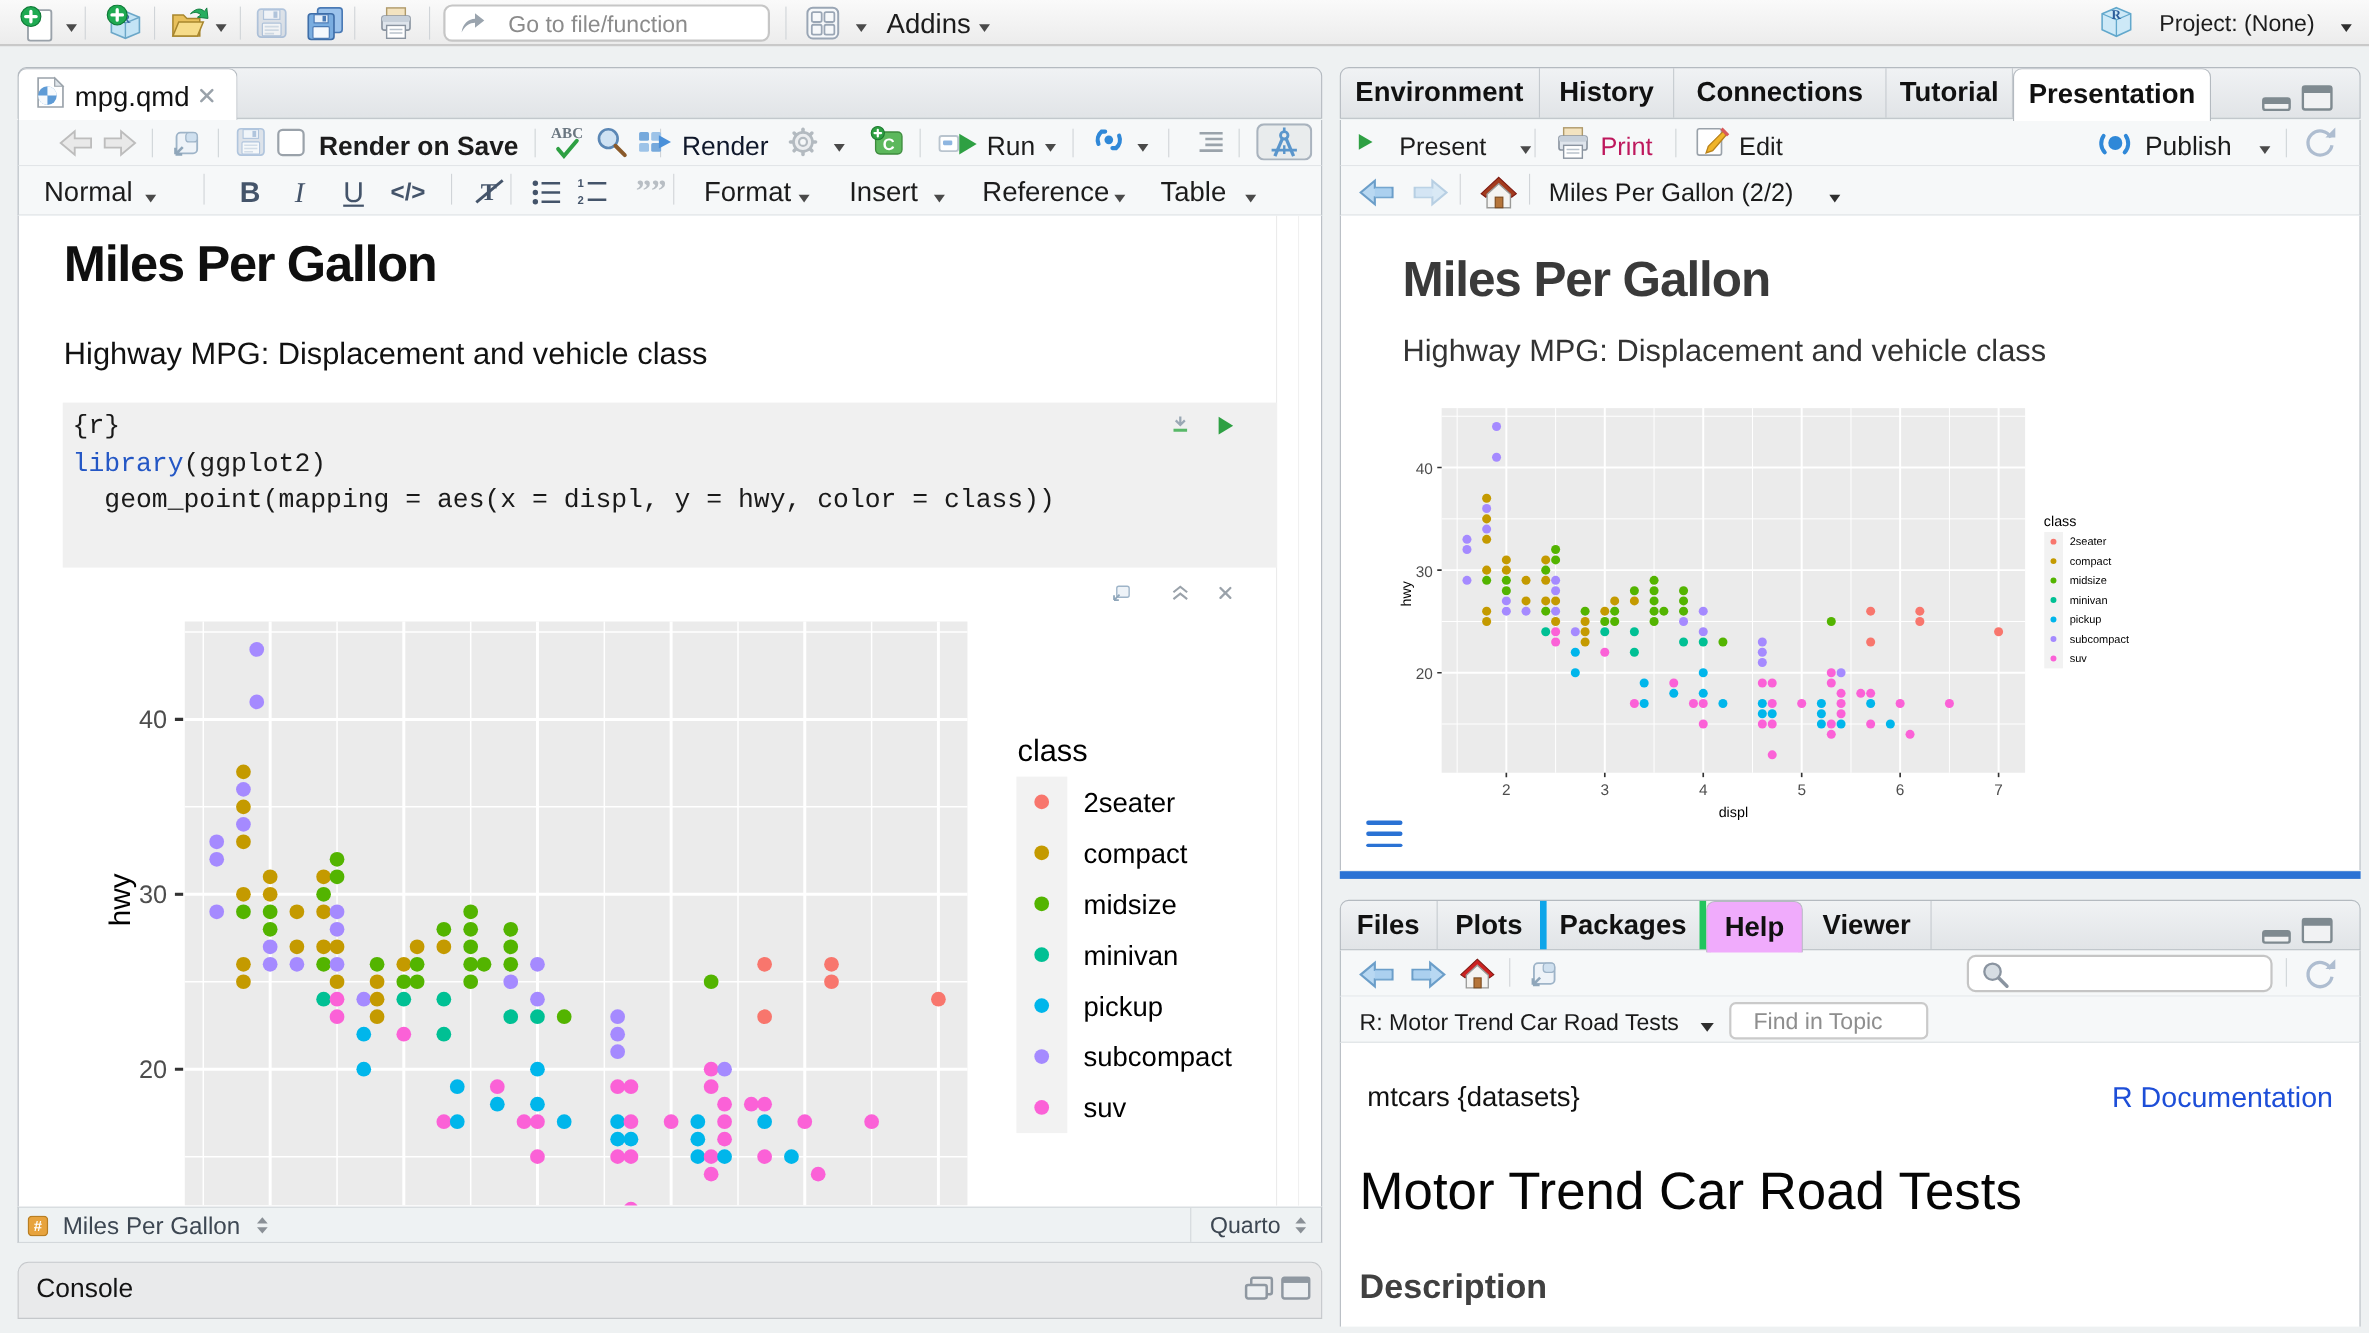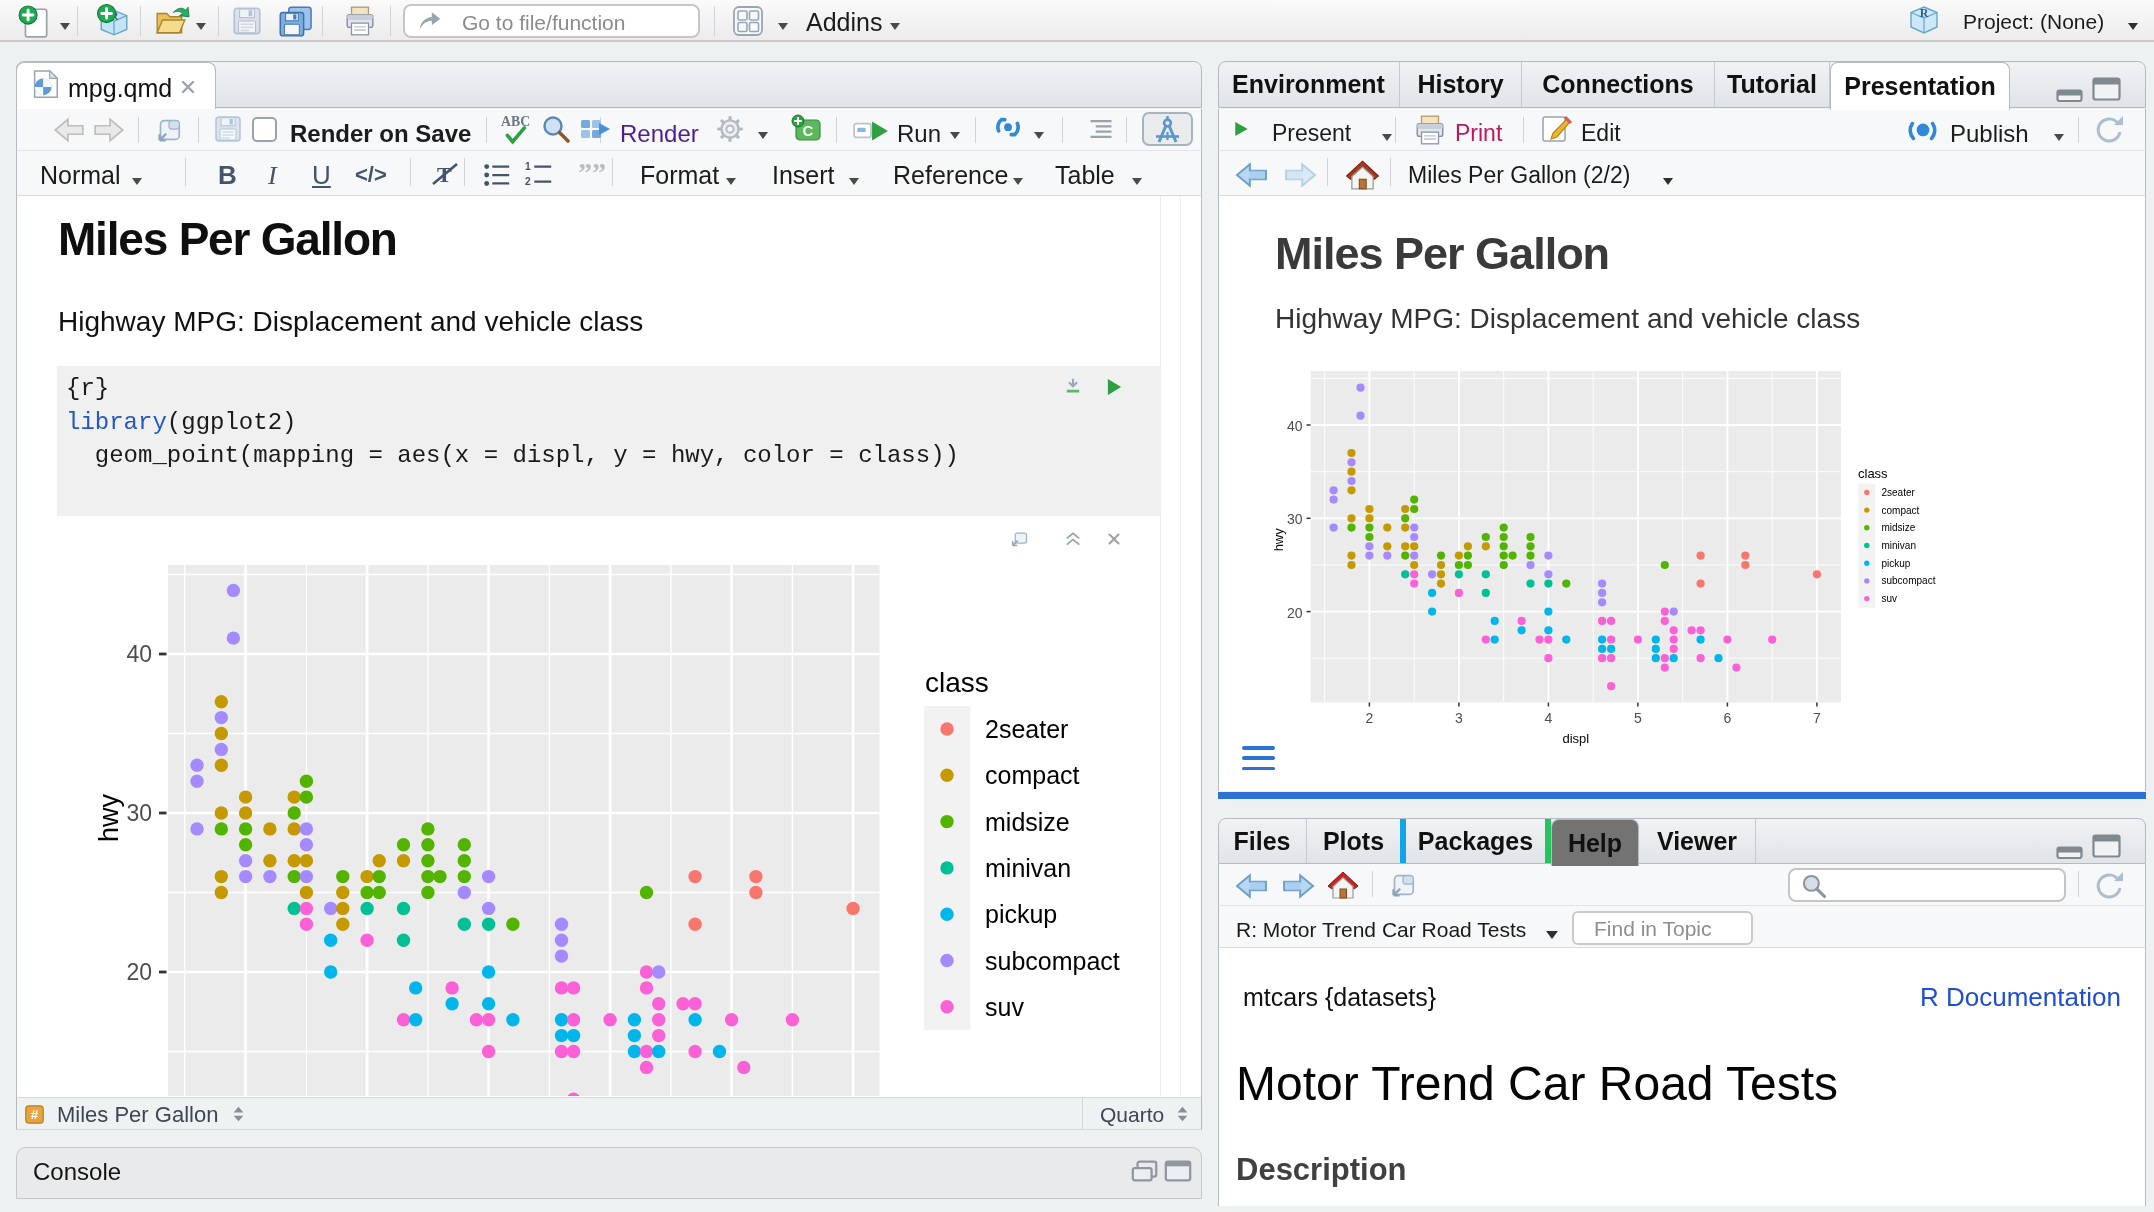--- a/index.html
+++ b/index.html
@@ -130,21 +130,21 @@
       <line x1="19.5" y1="19.5" x2="28" y2="28" stroke="#8a5a2a" stroke-width="3.6" stroke-linecap="round"></line>
     </svg></div>
 <div style="position:absolute;left:600px;top:117px;width:1px;height:26px;background:#d0d4d8"></div>
 <div style="position:absolute;left:578px;top:114px;"><svg width="34" height="32" viewBox="0 0 32 32">
       <rect x="2" y="6" width="9" height="8" rx="1.5" fill="#76a9dc"></rect>
       <rect x="13" y="6" width="9" height="8" rx="1.5" fill="#9dc3e8"></rect>
       <rect x="2" y="16" width="9" height="8" rx="1.5" fill="#9dc3e8"></rect>
       <rect x="13" y="16" width="9" height="8" rx="1.5" fill="#76a9dc"></rect>
       <path d="M20 9 L20 21 L31 15 Z" fill="#4a90d9"></path>
     </svg></div>
-<div style="position:absolute;left:620px;top:120px;font-size:24px;color:#4c1d95;font-weight:normal;white-space:nowrap;">Render</div>
+<div style="position:absolute;left:620px;top:120px;font-size:24px;color:#0f172a;font-weight:normal;white-space:nowrap;">Render</div>
 <div style="position:absolute;left:714px;top:113px;"><svg width="32" height="32" viewBox="0 0 32 32">
       <rect x="14.4" y="3" width="3.2" height="26" rx="1.5" transform="rotate(0 16 16)" fill="#b3bac0"></rect>
       <rect x="14.4" y="3" width="3.2" height="26" rx="1.5" transform="rotate(45 16 16)" fill="#b3bac0"></rect>
       <rect x="14.4" y="3" width="3.2" height="26" rx="1.5" transform="rotate(90 16 16)" fill="#b3bac0"></rect>
       <rect x="14.4" y="3" width="3.2" height="26" rx="1.5" transform="rotate(135 16 16)" fill="#b3bac0"></rect>
       <circle cx="16" cy="16" r="8.6" fill="#eceef0" stroke="#b3bac0" stroke-width="2.4"></circle>
       <circle cx="16" cy="16" r="3.6" fill="#f6f8f9" stroke="#b3bac0" stroke-width="2"></circle>
     </svg></div>
 <div style="position:absolute;left:758px;top:126px;"><span style="display:inline-block;width:0;height:0;border-left:5.5px solid transparent;border-right:5.5px solid transparent;border-top:7px solid #4a4a4a;vertical-align:middle;margin-top:0px"></span></div>
 <div style="position:absolute;left:789px;top:113px;"><svg width="34" height="32" viewBox="0 0 32 32">
@@ -698,21 +698,21 @@
 <div style="position:absolute;left:1242px;top:746px;">
     <div style="width:33px;height:3.6px;background:#2a72d4;border-radius:2px;margin-bottom:6.7px"></div>
     <div style="width:33px;height:3.6px;background:#2a72d4;border-radius:2px;margin-bottom:6.7px"></div>
     <div style="width:33px;height:3.6px;background:#2a72d4;border-radius:2px;margin-bottom:6.7px"></div>
   </div>
 <div style="position:absolute;left:1218px;top:792px;width:928px;height:7px;background:#2a72d4"></div>
 <div class="tabbar" style="left:1218px;top:818px;width:928px;height:46px"></div>
 <div style="position:absolute;left:1218px;top:819px;width:89px;height:44px;border-right:1px solid #c5cacf;display:flex;align-items:center;justify-content:center;font-size:25px;font-weight:600;color:#111">Files</div>
 <div style="position:absolute;left:1307px;top:819px;width:99px;height:44px;border-right:6px solid #0ea5e9;display:flex;align-items:center;justify-content:center;font-size:25px;font-weight:600;color:#111">Plots</div>
 <div style="position:absolute;left:1406px;top:819px;width:145px;height:44px;border-right:6px solid #22c55e;display:flex;align-items:center;justify-content:center;font-size:25px;font-weight:700;color:#111">Packages</div>
-<div style="position:absolute;left:1551px;top:819px;width:88px;height:47px;background:#737373;border:1px solid #b4bac0;border-bottom:none;border-radius:8px 8px 0 0;display:flex;align-items:center;justify-content:center;font-size:25px;font-weight:600;color:#111;z-index:3">Help</div>
+<div style="position:absolute;left:1551px;top:819px;width:88px;height:47px;background:#f0abfc;border:1px solid #b4bac0;border-bottom:none;border-radius:8px 8px 0 0;display:flex;align-items:center;justify-content:center;font-size:25px;font-weight:600;color:#111;z-index:3">Help</div>
 <div style="position:absolute;left:1639px;top:819px;width:117px;height:44px;border-right:1px solid #c5cacf;display:flex;align-items:center;justify-content:center;font-size:25px;font-weight:600;color:#111">Viewer</div>
 <div style="position:absolute;left:2056px;top:845px;"><svg width="27" height="13" viewBox="0 0 27 13">
       <rect x="1.5" y="1.5" width="24" height="10.5" rx="2" fill="#f1f2f3" stroke="#7f8a90" stroke-width="2.2"></rect>
       <path d="M2 2 h23 v4.5 h-23 Z" fill="#7f8a90"></path>
     </svg></div>
 <div style="position:absolute;left:2092px;top:834px;"><svg width="29" height="24" viewBox="0 0 29 24">
       <rect x="1.5" y="1.5" width="26" height="21" rx="2" fill="#f1f2f3" stroke="#7f8a90" stroke-width="2.2"></rect>
       <path d="M2 2 h25 v5.5 h-25 Z" fill="#7f8a90"></path>
     </svg></div>
 <div style="position:absolute;left:1218px;top:864px;width:928px;height:42px;background:#f6f8f9;border-left:1px solid #b4bac0;border-right:1px solid #b4bac0;border-bottom:1px solid #e2e5e8"></div>

